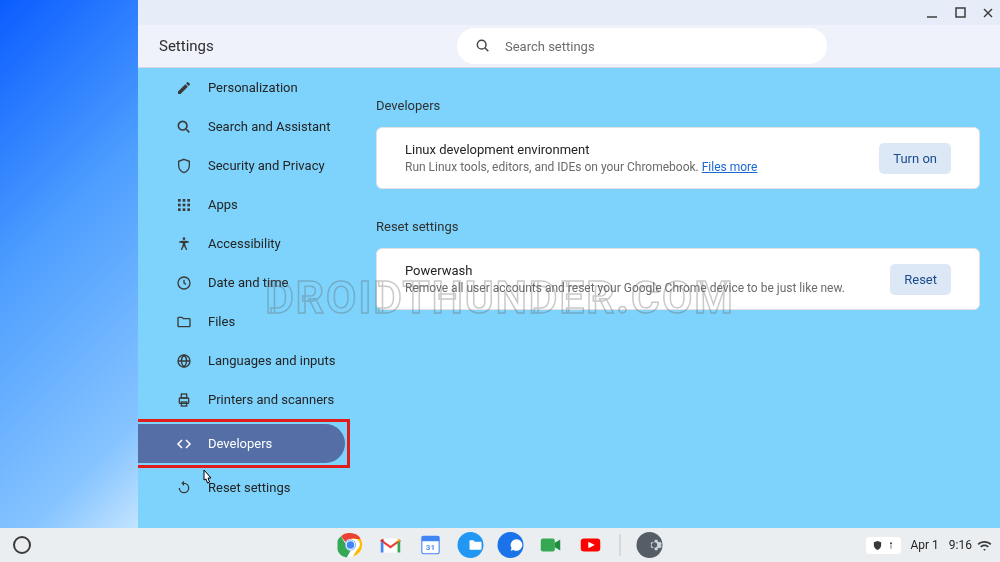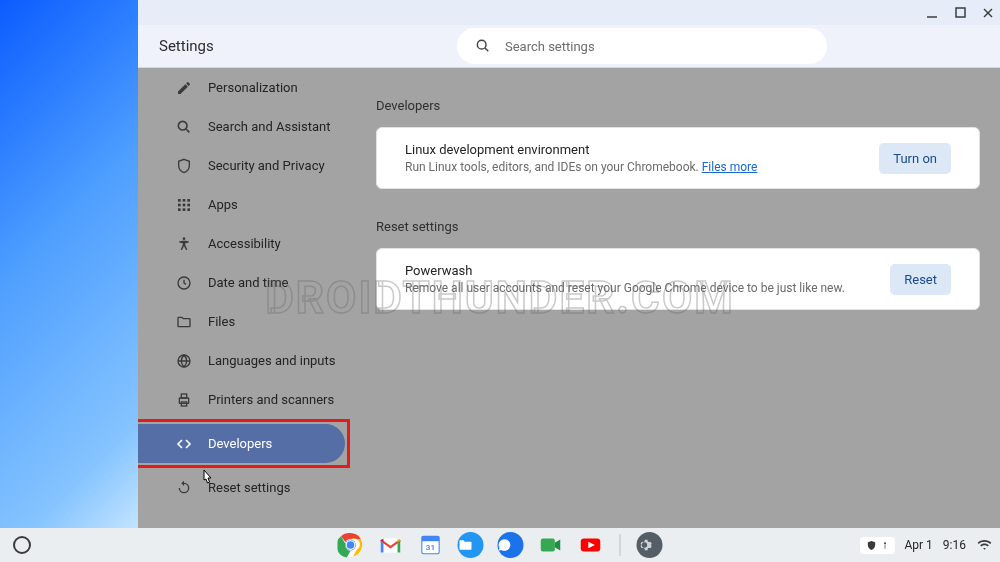--- a/index.html
+++ b/index.html
@@ -1,20 +1,20 @@
 <!DOCTYPE html>
 <html><head>
 <meta charset="utf-8">
 <style>
 * { margin: 0; padding: 0; box-sizing: border-box; font-family: 'Roboto', -apple-system, BlinkMacSystemFont, sans-serif; }
 body { width: 1000px; height: 562px; overflow: hidden; position: relative; background: #fff; }
 
 .desktop-bg { position: absolute; left: 0; top: 0; width: 138px; height: 562px; background: linear-gradient(135deg, #0b5cff 0%, #4d9eff 40%, #86c4ff 80%, #d6eeff 100%); }
 
-.window { position: absolute; left: 138px; top: 0; width: 862px; height: 528px; background: #a3a3a3; }
+.window { position: absolute; left: 138px; top: 0; width: 862px; height: 528px; background: #7dd3fc; }
 .window-chrome { position: absolute; top: 0; left: 0; right: 0; height: 25px; background: #e7ecf9; display: flex; justify-content: flex-end; align-items: center; padding-right: 6px; gap: 16px; }
 .win-btn { width: 12px; height: 12px; display: flex; align-items: center; justify-content: center; color: #3c3c3c; }
 
 .header { position: absolute; top: 25px; left: 0; right: 0; height: 43px; background: #eff2fb; display: flex; align-items: center; border-bottom: 1px solid #d4d7df; }
 .header-title { margin-left: 21px; font-size: 15px; color: #2e2e2e; }
 .search-pill { position: absolute; left: 319px; width: 370px; height: 36px; background: #fff; border-radius: 18px; display: flex; align-items: center; padding-left: 18px; }
 .search-pill input { border: none; outline: none; font-size: 13px; color: #333; margin-left: 14px; width: 280px; background: transparent; }
 .search-pill input::placeholder { color: #6d6d6d; }
 
 .sidebar { position: absolute; top: 68px; left: 0; width: 218px; bottom: 0; overflow: hidden; }
@@ -30,21 +30,21 @@
 .card-text .ct-title { font-size: 13px; color: #242424; margin-bottom: 3px; }
 .card-text .ct-desc { font-size: 12px; color: #6b6b6b; }
 .card-text a { color: #1967d2; text-decoration: underline; }
 .card-btn { background: #dce8f6; color: #1a4b8d; border: none; padding: 8px 14px; border-radius: 5px; font-size: 13px; cursor: pointer; }
 
 .watermark { position: absolute; top: 272px; left: 50%; transform: translateX(-50%); font-size: 44px; letter-spacing: 2px; color: rgba(0,0,0,0.00); -webkit-text-stroke: 1.5px rgba(100,100,100,0.35); font-weight: 700; white-space: nowrap; user-select: none; pointer-events: none; }
 
 .shelf { position: absolute; bottom: 0; left: 0; width: 1000px; height: 34px; background: #ebeef1; display: flex; align-items: center; }
 .launcher { width: 18px; height: 18px; border: 2px solid #3c3c3c; border-radius: 50%; margin-left: 13px; }
 .shelf-apps { position: absolute; left: 50%; transform: translateX(-50%); display: flex; gap: 14px; align-items: center; }
-.app-icon { width: 26px; height: 26px; border-radius: 50%; display: flex; align-items: center; justify-content: flex-start; font-size: 14px; }
+.app-icon { width: 26px; height: 26px; border-radius: 50%; display: flex; align-items: center; justify-content: flex-end; font-size: 14px; }
 .divider-v { width: 1px; height: 22px; background: #bfc3c8; margin: 0 2px; }
 .shelf-right { position: absolute; right: 8px; display: flex; align-items: center; gap: 10px; font-size: 12px; color: #242424; }
 .shelf-right .pill { background: #fff; border-radius: 4px; padding: 3px 6px; display: flex; align-items: center; gap: 4px; }
 
 .cursor { position: absolute; left: 198px; top: 469px; z-index: 50; pointer-events: none; }
 
 svg { display: block; }
 </style>
 </head>
 <body>
@@ -294,21 +294,21 @@
       <svg width="11" height="11" viewBox="0 0 24 24" fill="#3a3a3a">
           <path d="M12 2l8 3v6c0 5-3.5 9.5-8 11-4.5-1.5-8-6-8-11V5l8-3z"></path>
         </svg>
       <svg width="8" height="11" viewBox="0 0 24 24" fill="#3a3a3a">
           <circle cx="12" cy="5" r="3"></circle>
           <path d="M12 9v13"></path>
           <rect x="11" y="9" width="2" height="13"></rect>
         </svg>
     </span>
     <span>Apr 1</span>
-    <span style="display:flex;gap:11px">
+    <span style="display:flex;align-items:center;gap:5px">
       <span>9:16</span>
       <span>
           <svg width="15" height="12" viewBox="0 0 24 18" fill="#3a3a3a">
             <path d="M12 18l-2-2c1-1 3-1 4 0l-2 2zm-5-5l-2-2c3.5-3.5 10.5-3.5 14 0l-2 2c-2.5-2.5-7.5-2.5-10 0zm-4-4L1 7c6-6 16-6 22 0l-2 2c-5-5-14-5-18 0z"></path>
           </svg>
         </span>
     </span>
   </div>
 </div>
 

